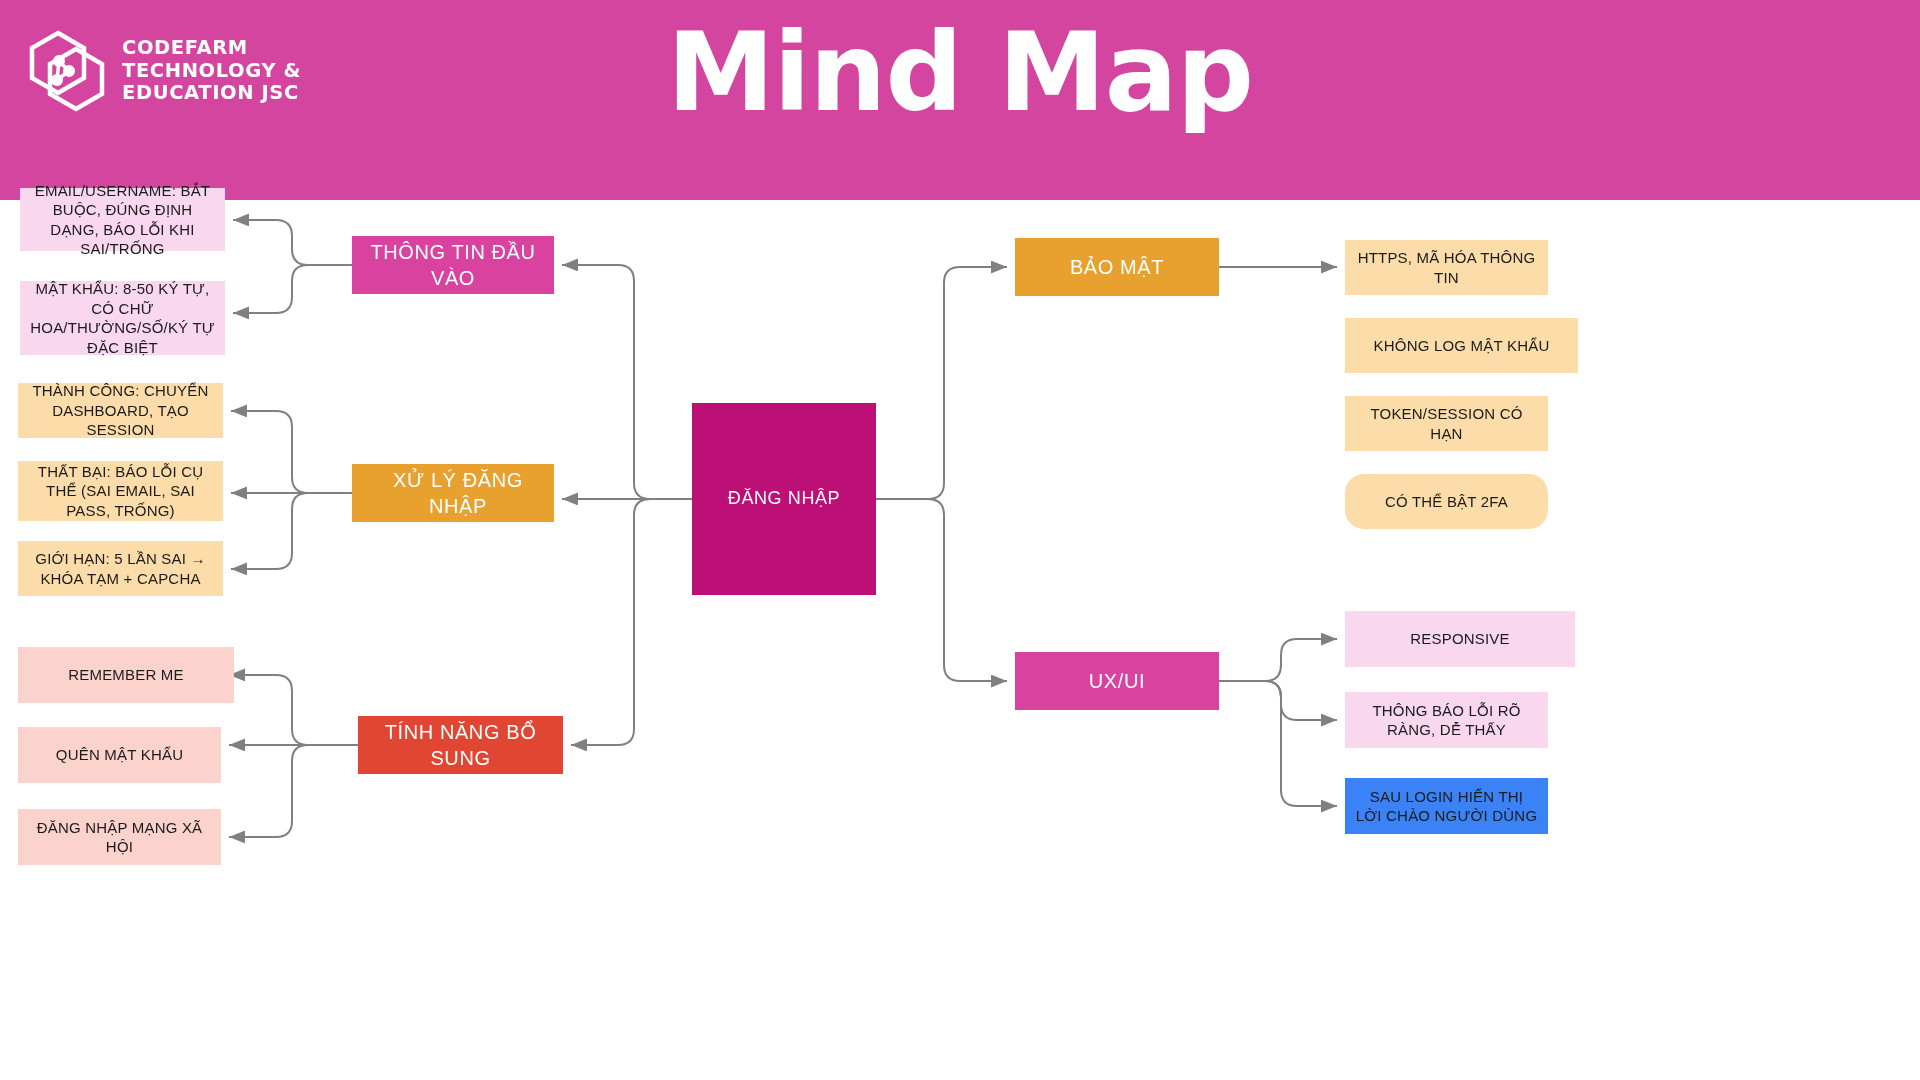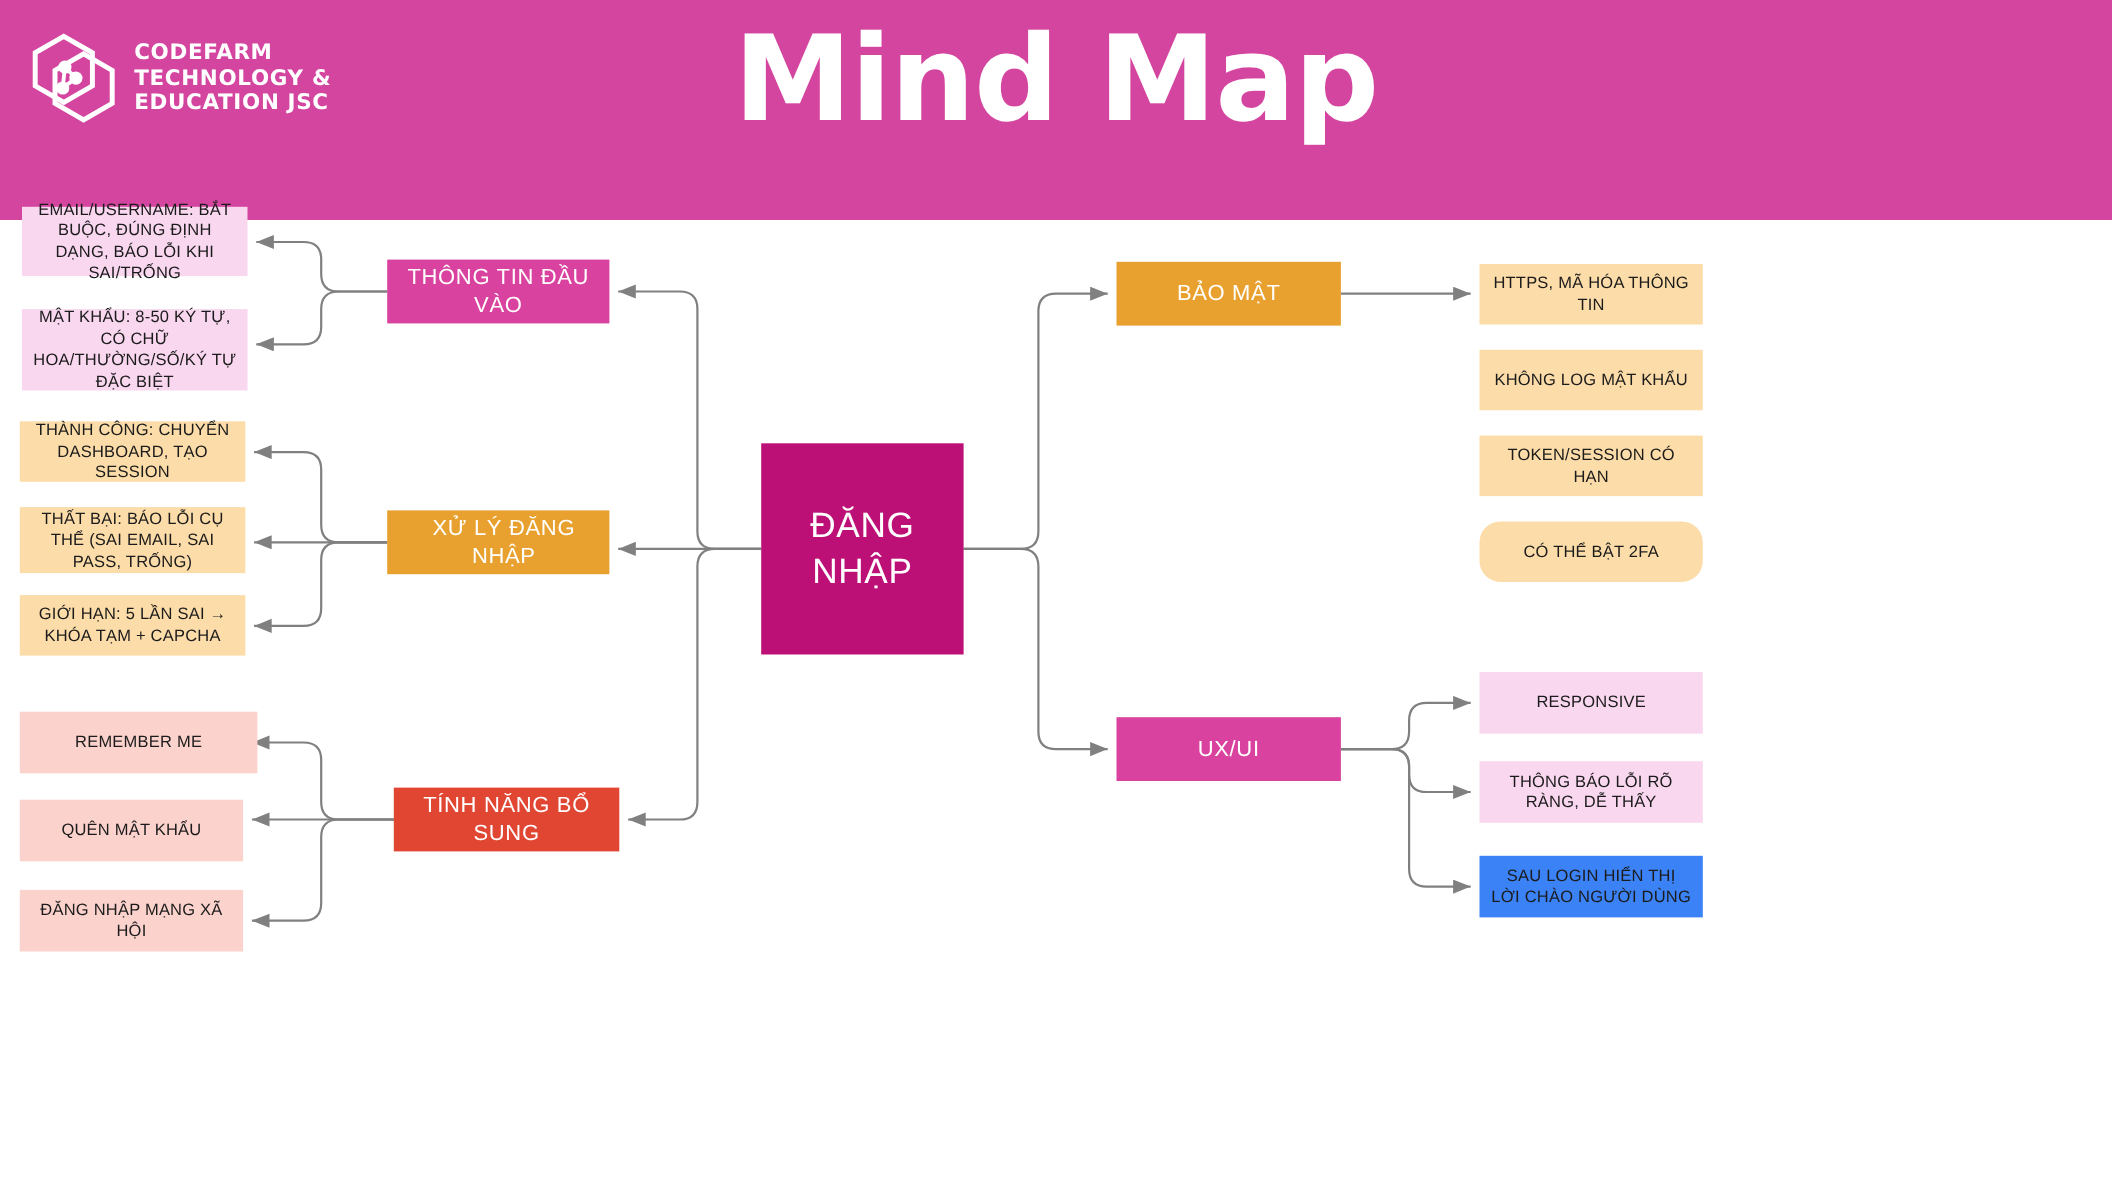--- a/index.html
+++ b/index.html
@@ -90,21 +90,21 @@
     font-size: 15px;
     color: #1b1b1b;
     letter-spacing: 0.2px;
   }
   .branch {
     font-size: 20px;
     color: #ffffff;
     letter-spacing: 0.6px;
   }
   .root {
-    font-size: 32px;
+    font-size: 18px;
     color: #ffffff;
     letter-spacing: 0.6px;
   }
 </style>
 </head>
 <body>
 
 <div class="header-bar"></div>
 
 <div class="logo-wrap">
@@ -197,34 +197,34 @@
   <div class="node leaf" style="left:18px;top:609px;width:203px;height:56px;background:#fbd2cc;">
     <span class="label">ĐĂNG NHẬP MẠNG XÃ HỘI</span>
   </div>
 
   <div class="node branch" style="left:1015px;top:38px;width:204px;height:58px;background:#e8a02e;">
     <span class="label">BẢO MẬT</span>
   </div>
   <div class="node leaf" style="left:1345px;top:40px;width:203px;height:55px;background:#fcdca8;">
     <span class="label">HTTPS, MÃ HÓA THÔNG TIN</span>
   </div>
-  <div class="node leaf" style="left:1345px;top:118px;width:203px;height:55px;background:#fcdca8;">
+  <div class="node leaf" style="left:1345px;top:118px;width:233px;height:55px;background:#fcdca8;">
     <span class="label">KHÔNG LOG MẬT KHẨU</span>
   </div>
   <div class="node leaf" style="left:1345px;top:196px;width:203px;height:55px;background:#fcdca8;">
     <span class="label">TOKEN/SESSION CÓ HẠN</span>
   </div>
   <div class="node leaf" style="left:1345px;top:274px;width:203px;height:55px;background:#fcdca8;border-radius:19px;">
     <span class="label">CÓ THỂ BẬT 2FA</span>
   </div>
 
   <div class="node branch" style="left:1015px;top:452px;width:204px;height:58px;background:#d9439f;">
     <span class="label">UX/UI</span>
   </div>
-  <div class="node leaf" style="left:1345px;top:411px;width:203px;height:56px;background:#f8d7ef;">
+  <div class="node leaf" style="left:1345px;top:411px;width:230px;height:56px;background:#f8d7ef;">
     <span class="label">RESPONSIVE</span>
   </div>
   <div class="node leaf" style="left:1345px;top:492px;width:203px;height:56px;background:#f8d7ef;">
     <span class="label">THÔNG BÁO LỖI RÕ RÀNG, DỄ THẤY</span>
   </div>
   <div class="node leaf" style="left:1345px;top:578px;width:203px;height:56px;background:#3b82f6;">
     <span class="label">SAU LOGIN HIỂN THỊ LỜI CHÀO NGƯỜI DÙNG</span>
   </div>
 </div>
 

